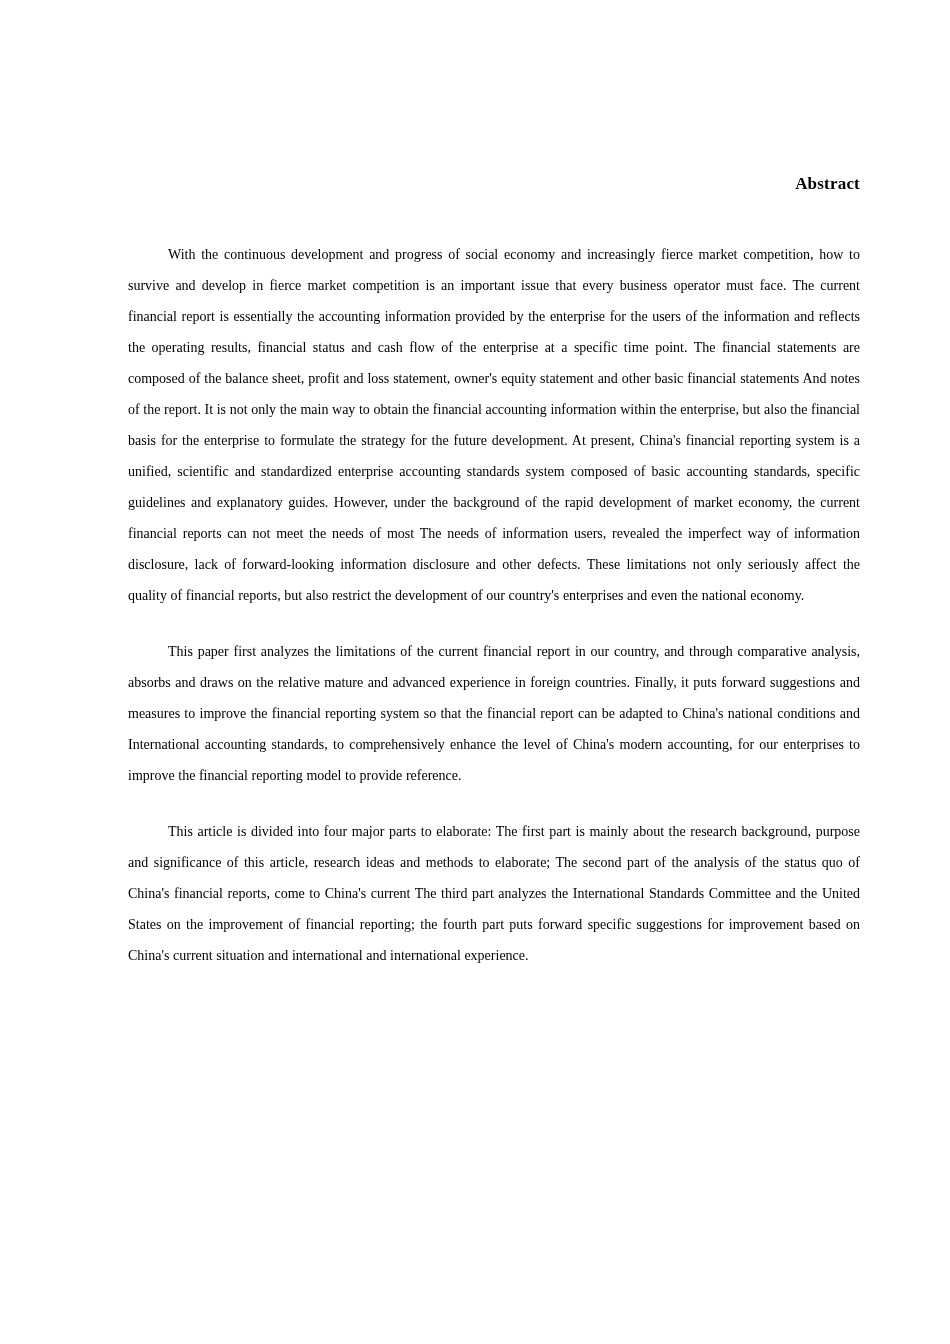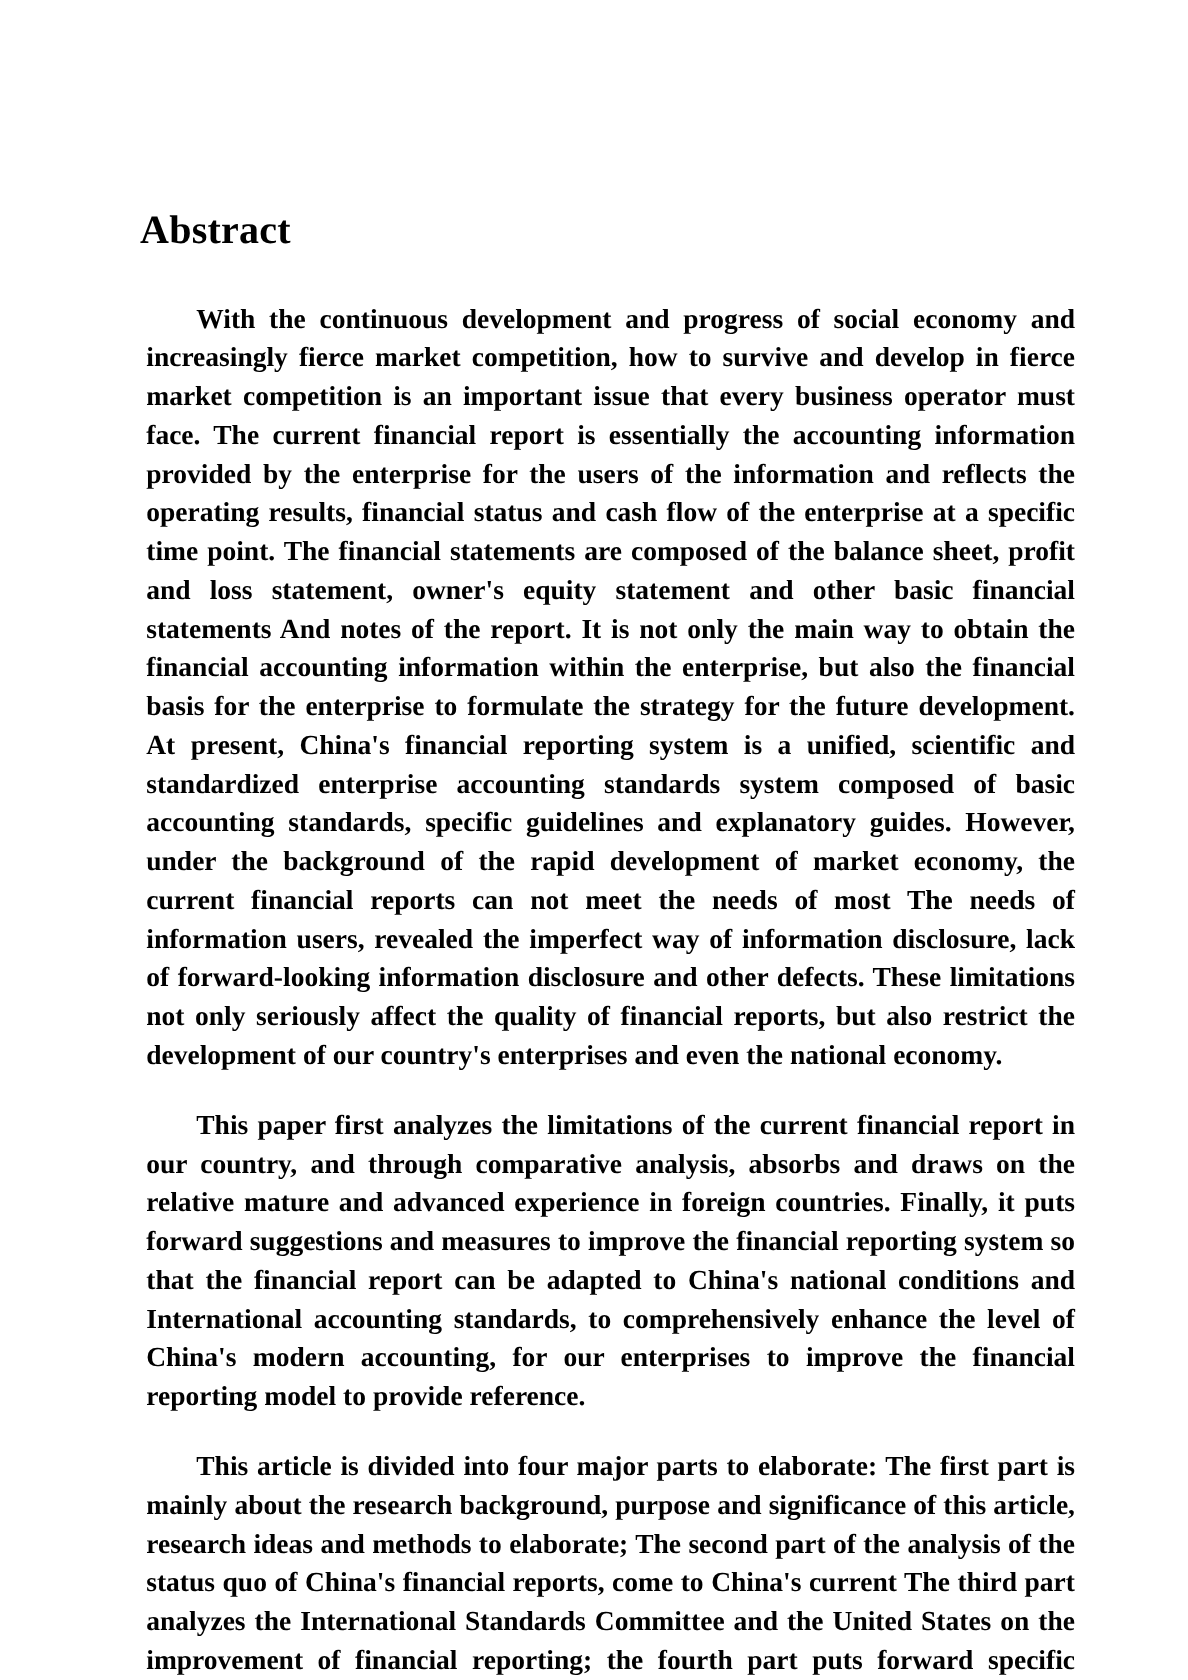--- a/index.html
+++ b/index.html
@@ -23,41 +23,40 @@
     background: #ffffff;
     overflow: hidden;
   }
   .content {
     position: absolute;
     left: 112px;
     top: 0;
     width: 748px;
   }
   .doc-title {
-    text-align: left;
-    font-size: 32px;
+    text-align: right;
+    font-size: 17px;
     font-weight: bold;
     line-height: 31px;
     margin: 0;
     padding-top: 168px;
     letter-spacing: 0.2px;
   }
   .body-block {
     margin-top: 40px;
   }
   p.para {
-    margin: 0 0 25px 5px;
-    font-size: 22px;
+    margin: 0 0 25px 16px;
+    font-size: 14px;
     line-height: 31px;
     text-align: justify;
     text-justify: inter-word;
     text-indent: 40px;
     word-spacing: 0.1px;
     hyphens: none;
-    font-weight: bold;
   }
   p.para:last-child {
     margin-bottom: 0;
   }
 </style>
 </head>
 <body>
 
 <div class="page">
   <div class="content">

